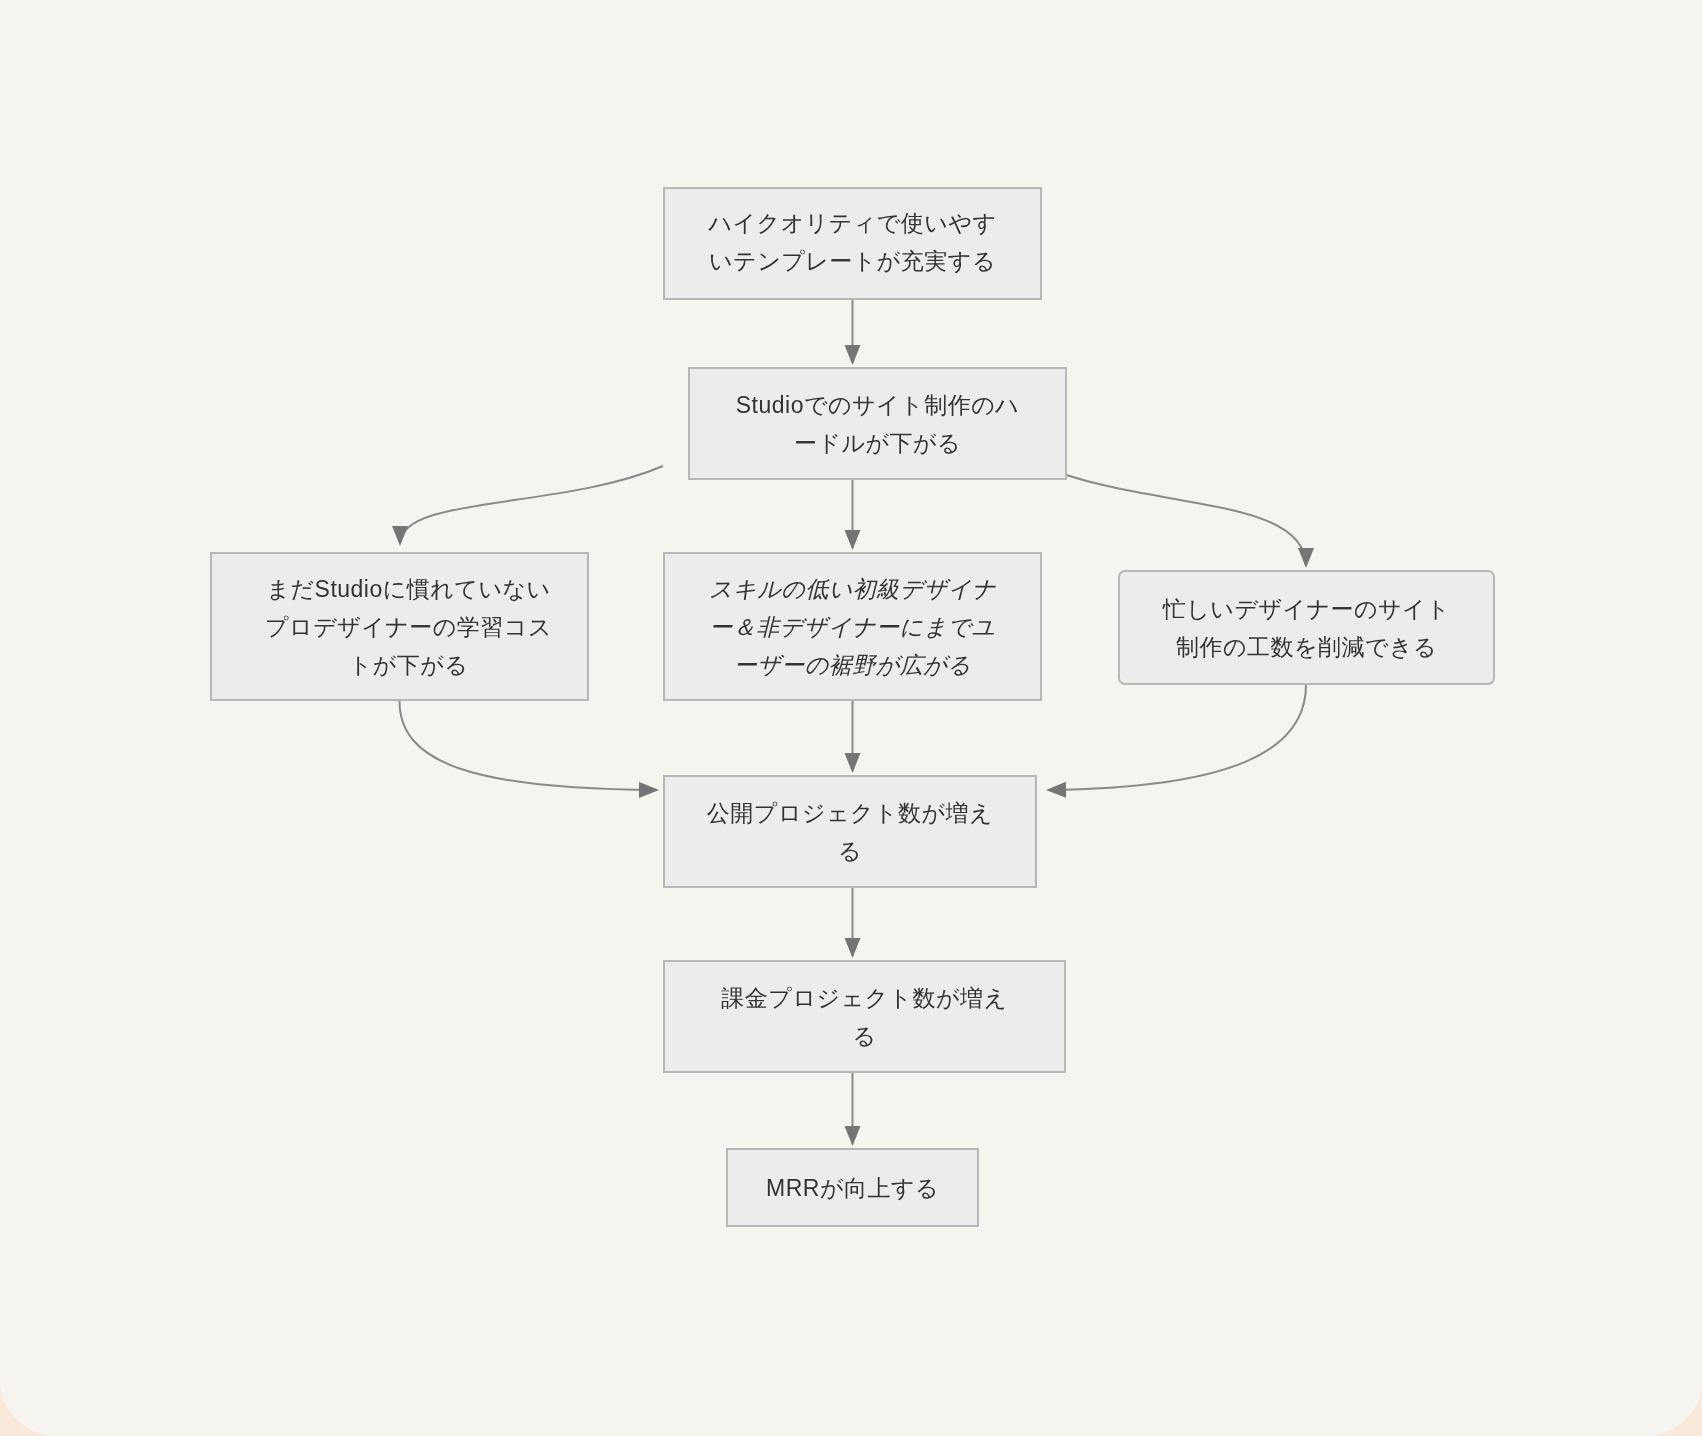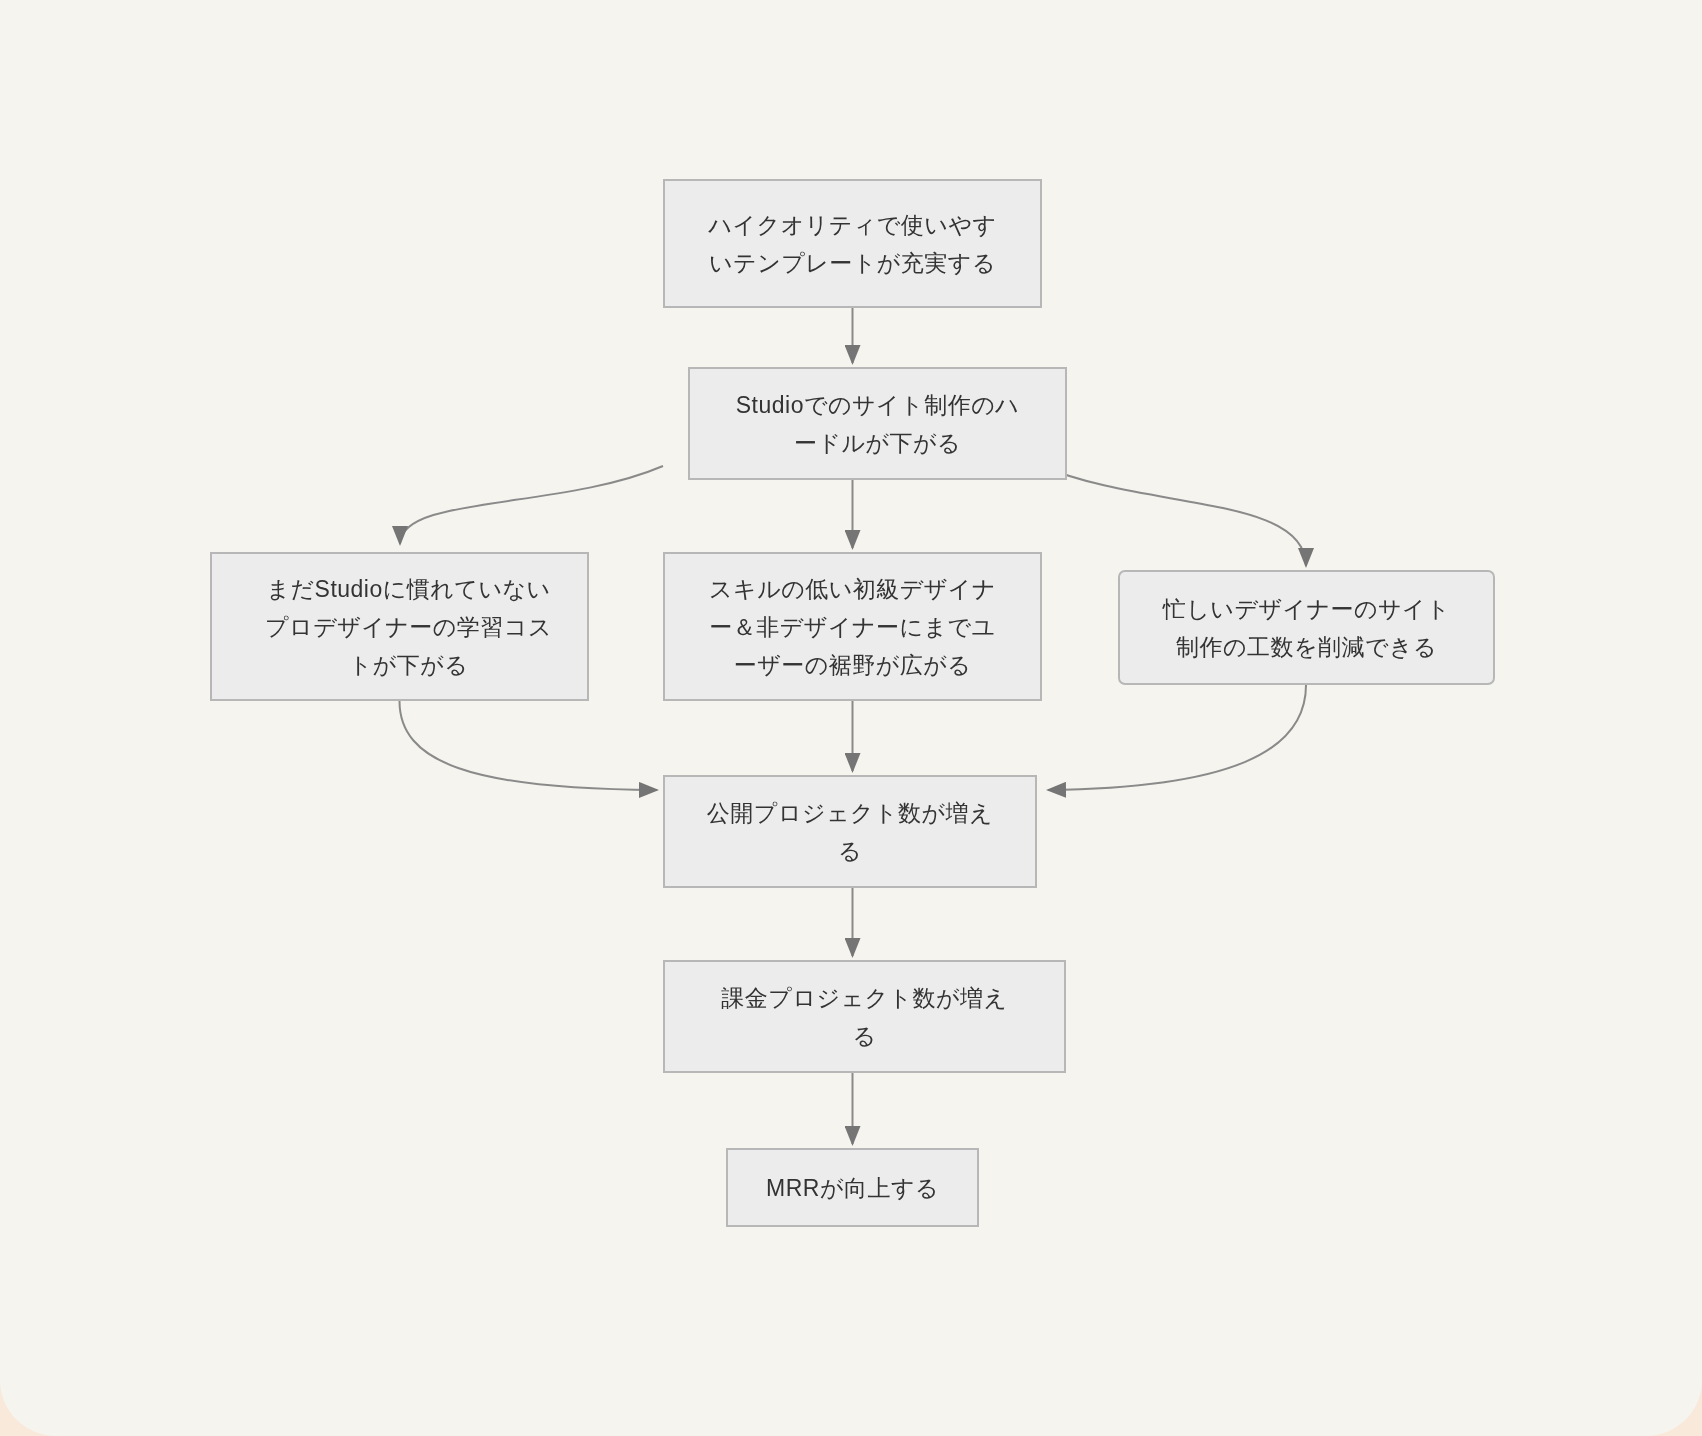--- a/index.html
+++ b/index.html
@@ -37,24 +37,24 @@
     text-align: center;
   }
   .node .label {
     color: #333333;
     font-size: 23px;
     line-height: 38px;
     white-space: pre-line;
     letter-spacing: 0.5px;
   }
   
-  .n-templates     { left: 663px;  top: 179px;  width: 379px; height: 129px; }
+  .n-templates     { left: 663px;  top: 187px;  width: 379px; height: 113px; font-family: Liberation Mono, monospace; }
   .n-hurdle        { left: 663px;  top: 367px;  width: 379px; height: 113px; margin-left: 25px; }
   .n-learning-cost { left: 210px;  top: 552px;  width: 379px; height: 149px; padding-left: 18px; }
-  .n-user-base     { left: 663px;  top: 552px;  width: 379px; height: 149px; }
+  .n-user-base     { left: 663px;  top: 552px;  width: 379px; height: 149px; font-style: italic; }
   .n-workload      { left: 1118px; top: 570px;  width: 377px; height: 115px; border-radius: 7px; }
   .n-published     { left: 663px;  top: 775px;  width: 374px; height: 113px; }
   .n-paid          { left: 663px;  top: 960px;  width: 403px; height: 113px; }
   .n-mrr           { left: 726px;  top: 1148px; width: 253px; height: 79px; text-align: center;  }
 </style>
 </head>
 <body>
 
 <div class="canvas">
 

